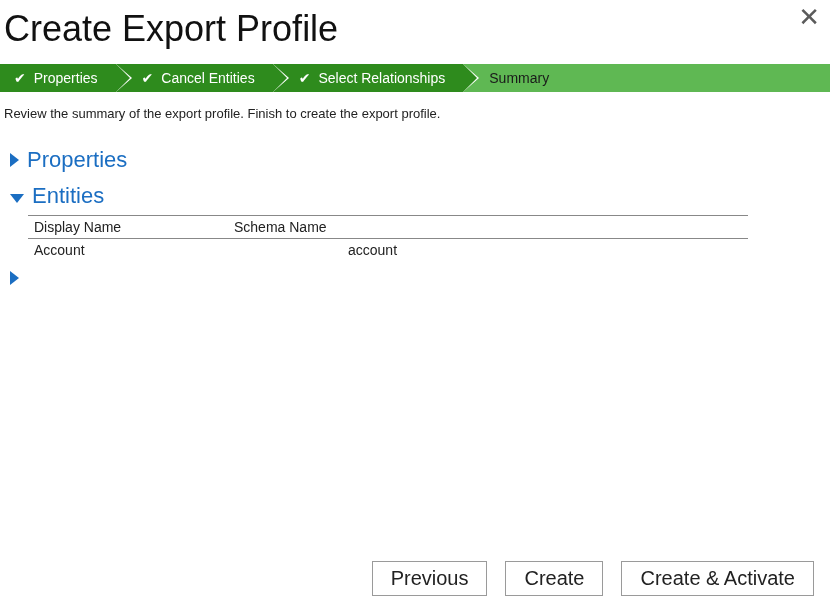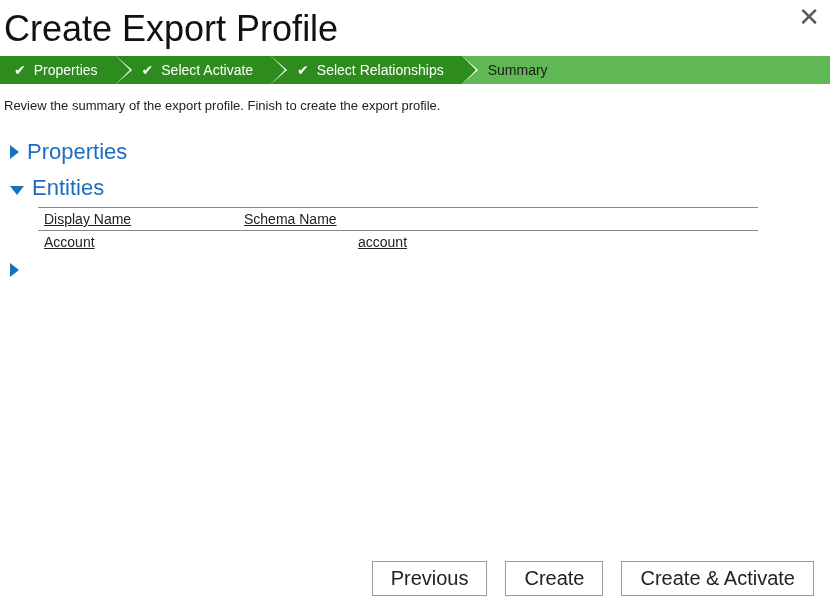--- a/index.html
+++ b/index.html
@@ -8,21 +8,21 @@
       width: 830px;
       height: 608px;
       background: #fff;
       position: relative;
       overflow: hidden;
     }
     .page-title {
       font-size: 36px;
       font-weight: 300;
       color: #111;
-      padding: 8px 4px 6px 4px;
+      padding: 8px 4px 14px 4px;
     }
     .close-x {
       position: absolute;
       top: 4px;
       right: 10px;
       font-size: 26px;
       color: #5b5b5b;
       cursor: pointer;
       line-height: 1;
     }
@@ -100,25 +100,24 @@
     }
     .section-header.expanded .tri {
       border-left: 7px solid transparent;
       border-right: 7px solid transparent;
       border-top: 9px solid #1b6ec2;
       transform: translateY(2px);
     }
 
     .entities-table {
       width: 720px;
-      margin: 6px 0 0 28px;
+      margin: 6px 0 0 18px;
       border-collapse: collapse;
       font-size: 14px;
       color: #222;
-      text-decoration: underline;
     }
     .entities-table thead td {
       border-top: 1px solid #888;
       border-bottom: 1px solid #888;
       padding: 3px 6px;
       font-weight: 400;
     }
     .entities-table tbody td {
       padding: 3px 6px;
     }
@@ -151,21 +150,21 @@
 
 <div class="wizard-bar">
   <div class="wizard-step completed flex-fill">
     <span class="check">✔</span>
     <span>Properties</span>
     <span class="chev-bg"></span>
       <span class="chev"></span>
   </div>
   <div class="wizard-step completed flex-fill">
     <span class="check">✔</span>
-    <span>Select Activate</span>
+    <span>Cancel Entities</span>
     <span class="chev-bg"></span>
       <span class="chev"></span>
   </div>
   <div class="wizard-step completed flex-fill">
     <span class="check">✔</span>
     <span>Select Relationships</span>
     <span class="chev-bg"></span>
       <span class="chev"></span>
   </div>
   <div class="wizard-step current last">

